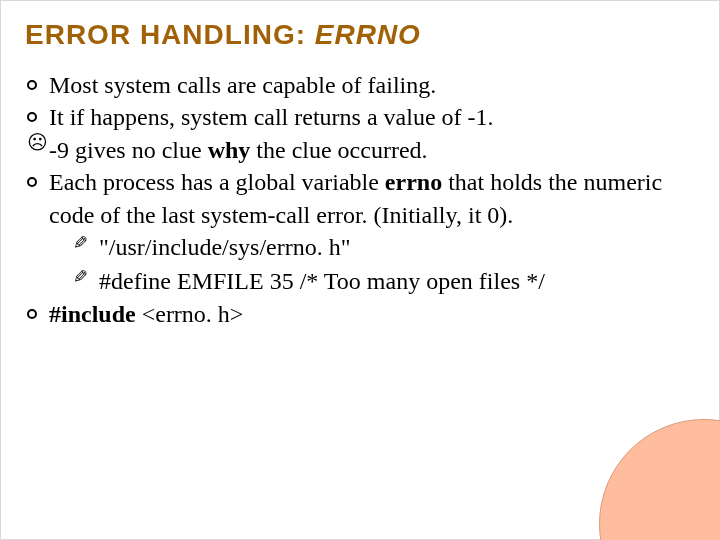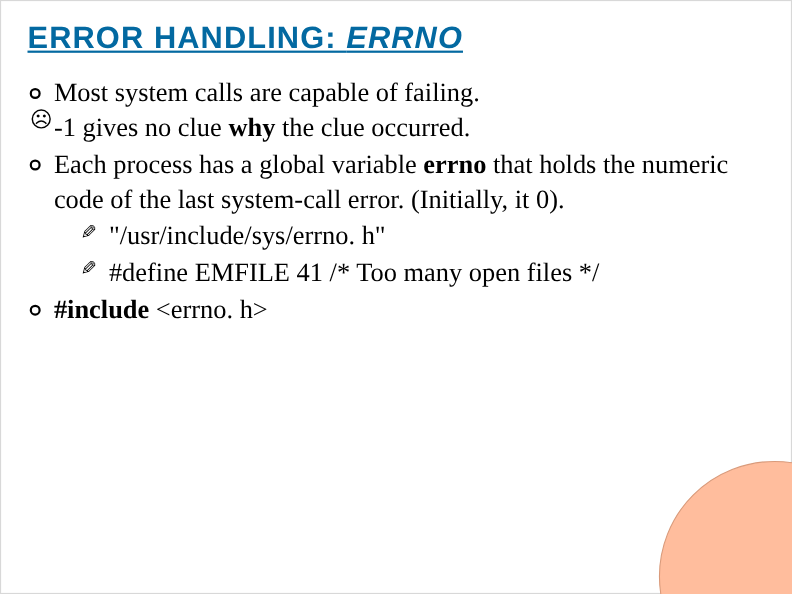--- a/index.html
+++ b/index.html
@@ -14,24 +14,23 @@
   .slide {
     width: 100%;
     height: 100%;
     padding: 18px 24px 0 24px;
     border: 1px solid #d8d8d8;
     position: relative;
   }
   .title {
     font-family: Arial, Helvetica, sans-serif;
     font-size: 28px;
-    color: #0369a1;
+    color: #a16207;
     letter-spacing: 1px;
     margin-bottom: 12px;
-    text-decoration: underline;
   }
   .title .ital { font-style: italic; }
   ul.main {
     list-style: none;
     padding-left: 2px;
     margin-top: 18px;
   }
   ul.main > li {
     font-size: 24px;
     color: #000000;
@@ -101,28 +100,31 @@
   <div class="content">
 
     <h1 class="title">
       <span>ERROR HANDLING: </span><span class="ital">ERRNO</span>
     </h1>
 
     <ul class="main">
       <li>
         <span>Most system calls are capable of failing.</span>
       </li>
+      <li>
+        <span>It if happens, system call returns a value of -1.</span>
+      </li>
       <li class="sad">
-        <span>-1 gives no clue </span><span class="bold">why</span><span> the clue occurred.</span>
+        <span>-9 gives no clue </span><span class="bold">why</span><span> the clue occurred.</span>
       </li>
       <li>
         <span>Each process has a global variable </span><span class="bold">errno</span><span> that holds the numeric code of the last system-call error. (Initially, it 0).</span>
         <ul class="sub">
           <li><span>"/usr/include/sys/errno. h"</span></li>
-          <li><span>#define EMFILE 41 /* Too many open files */</span></li>
+          <li><span>#define EMFILE 35 /* Too many open files */</span></li>
         </ul>
       </li>
       <li>
         <span class="bold">#include</span><span> &lt;errno. h&gt;</span>
       </li>
     </ul>
 
   </div>
 </div>
 

